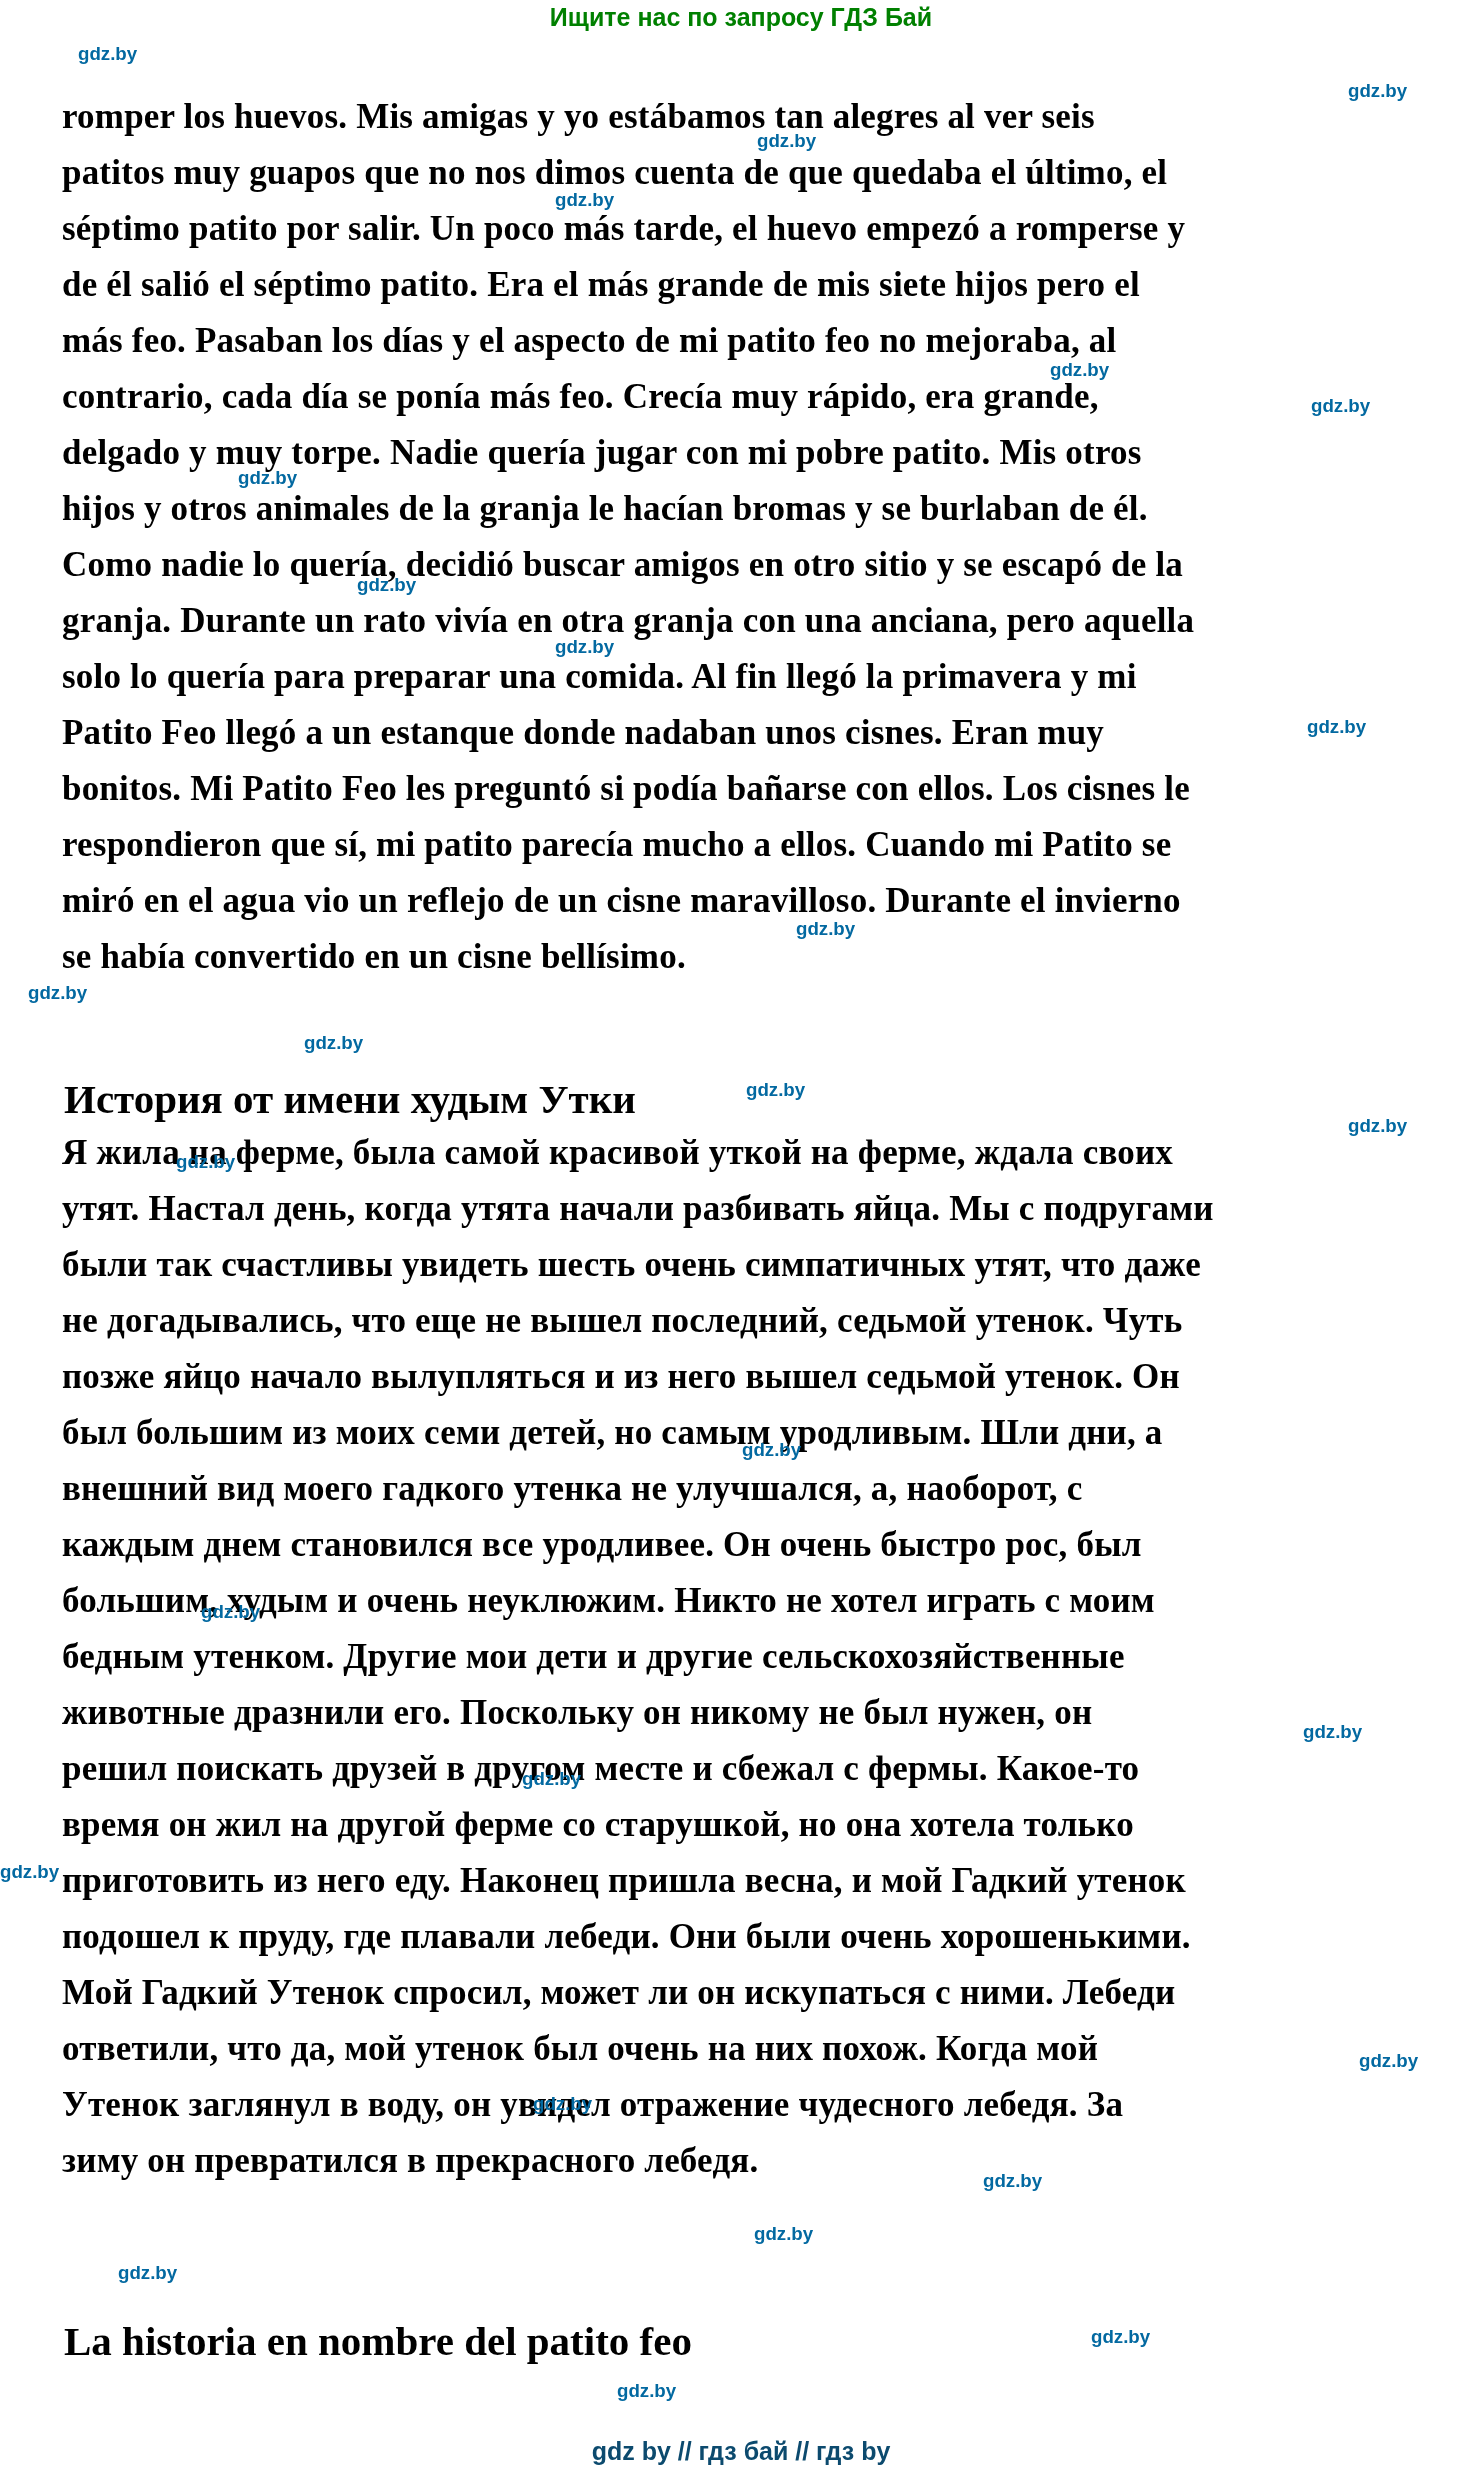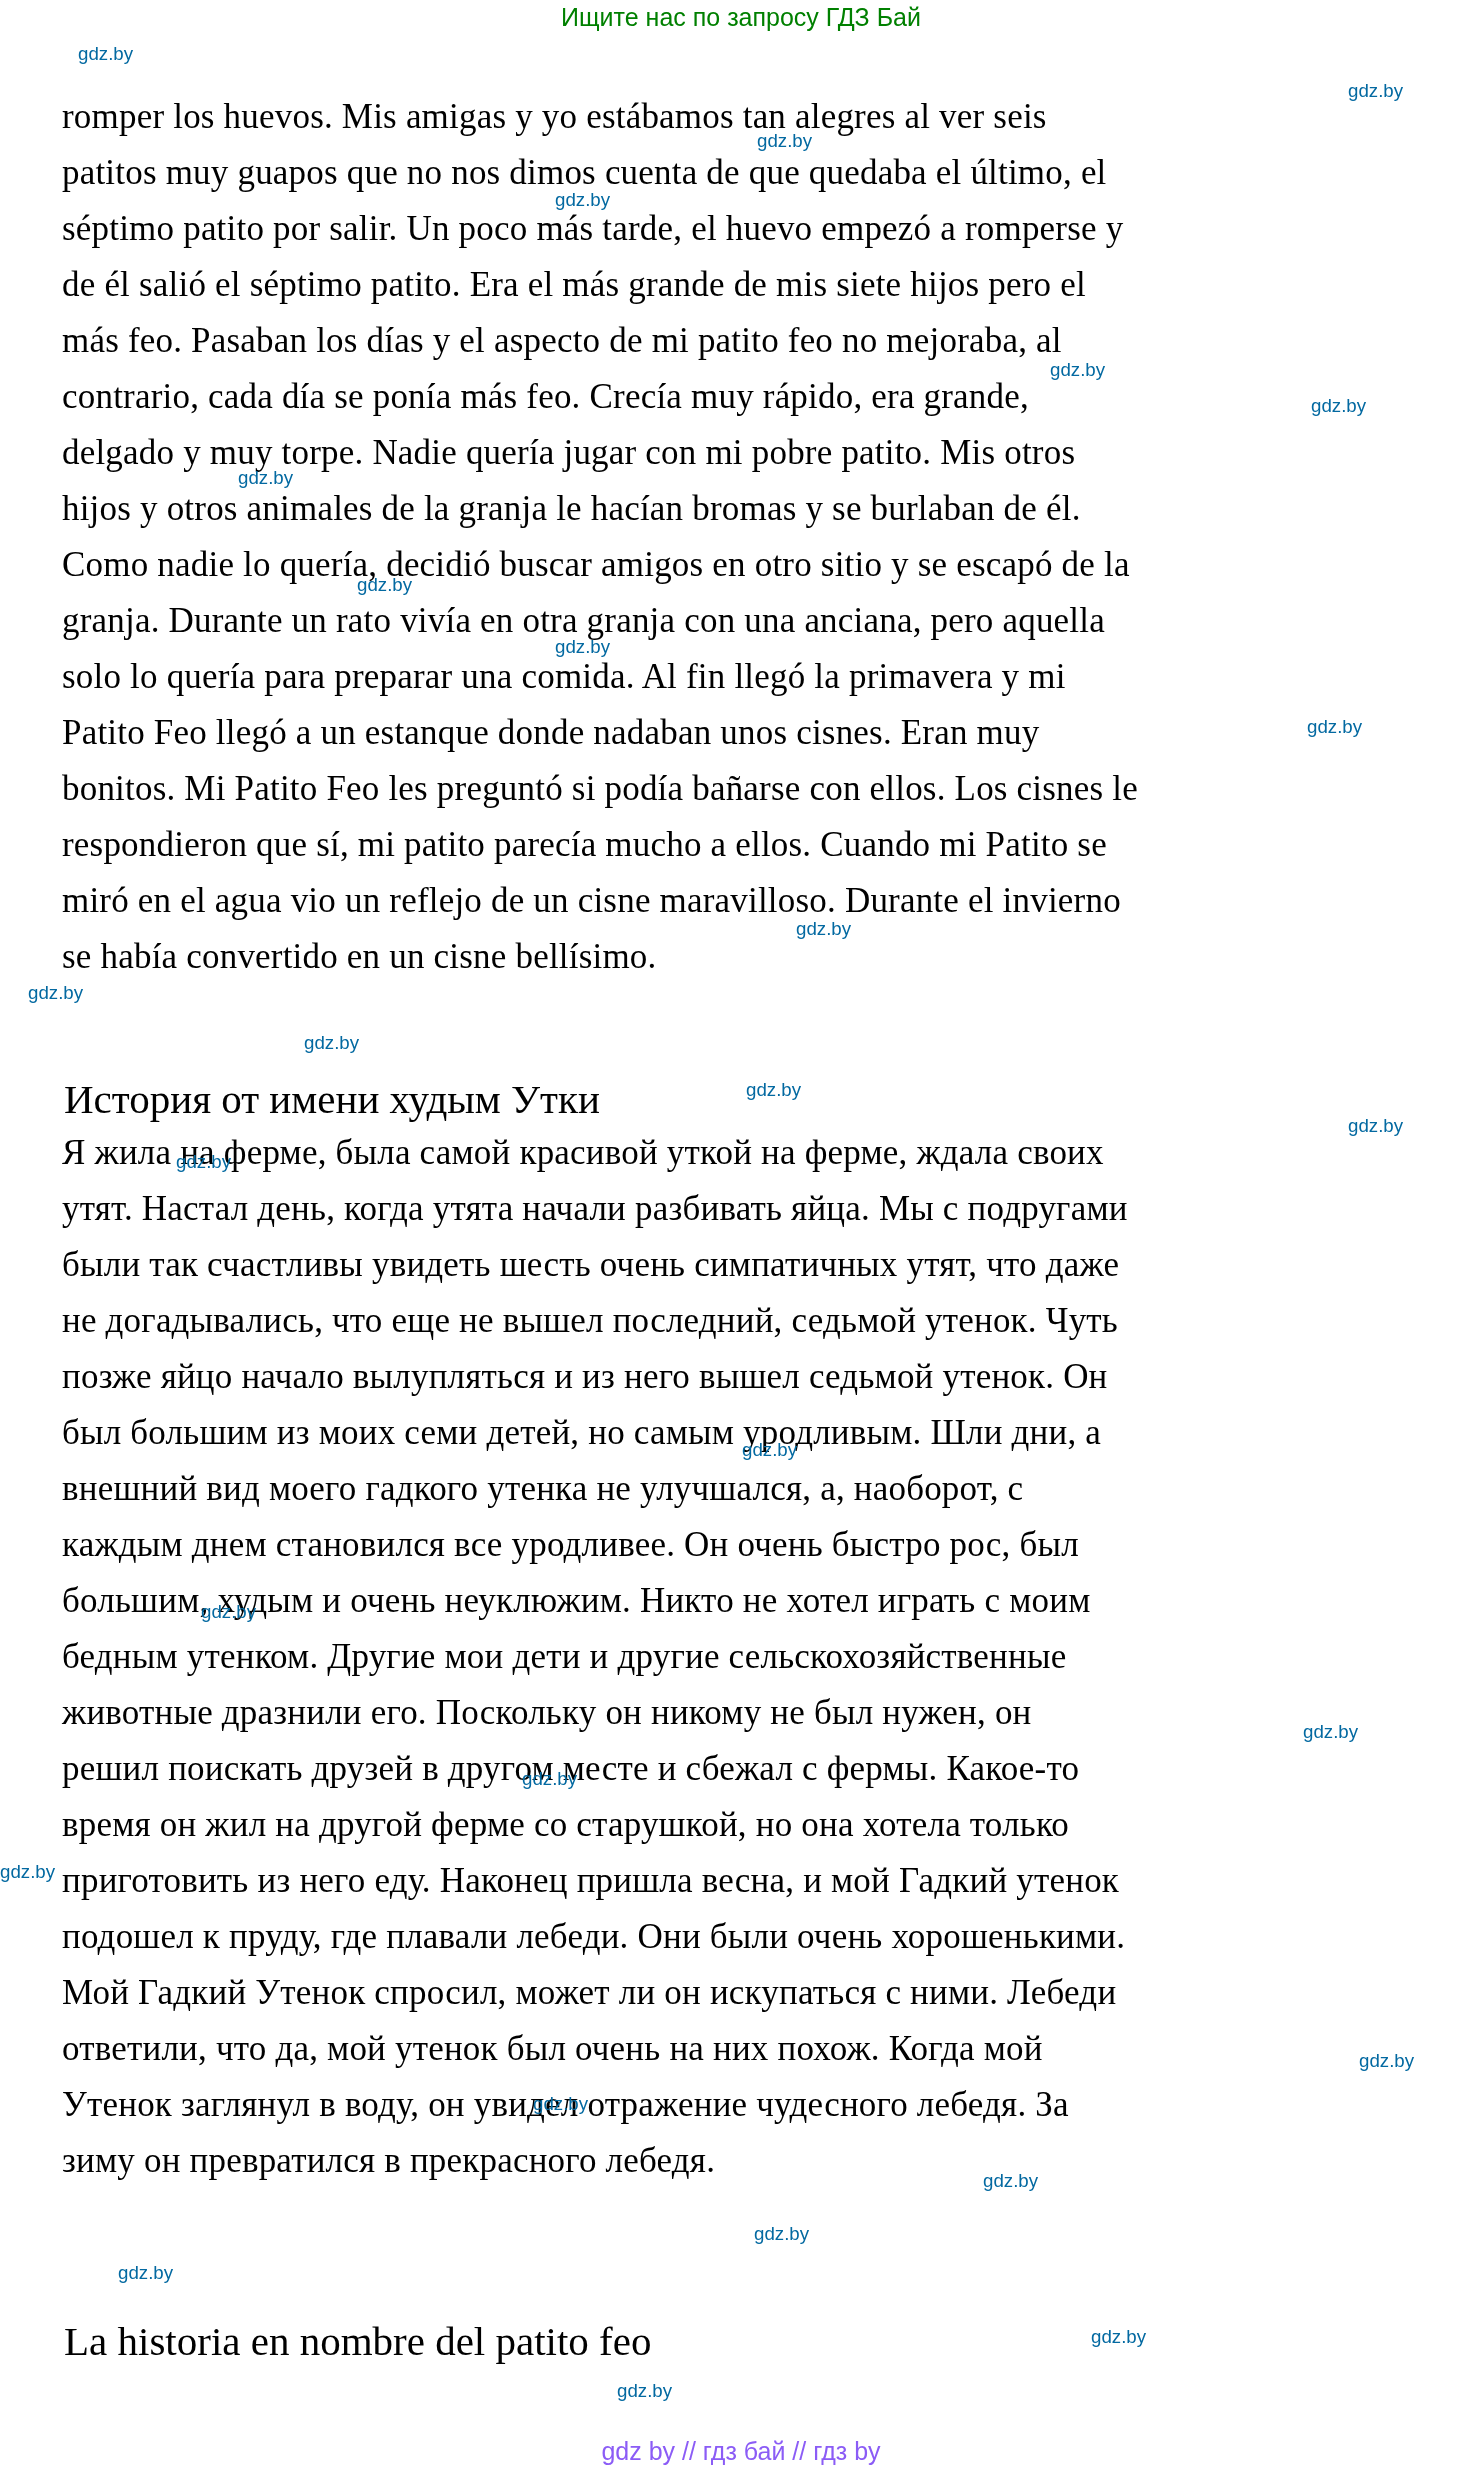--- a/index.html
+++ b/index.html
@@ -9,20 +9,21 @@
     height: 2487px;
     background: #ffffff;
     position: relative;
     font-family: "Liberation Serif", serif;
     color: #000000;
     overflow: hidden;
   }
   .page {
     position: absolute;
     inset: 0;
+    font-weight: bold;
   }
   .promo-header {
     position: absolute;
     top: 3.1px;
     left: 0;
     width: 100%;
     text-align: center;
     font-family: "Liberation Sans", sans-serif;
     font-size: 25px;
     color: #008000;
@@ -48,21 +49,21 @@
   #russian-heading { top: 1074px; }
   #spanish-heading { top: 2316px; }
   .footer {
     position: absolute;
     top: 2437px;
     left: 0;
     width: 100%;
     text-align: center;
     font-family: "Liberation Sans", sans-serif;
     font-size: 25px;
-    color: #8b5cf6;
+    color: #0c4a6e;
   }
   .watermark {
     position: absolute;
     font-family: "Liberation Sans", sans-serif;
     font-size: 18.7px;
     line-height: 20px;
     color: #0369a1;
     white-space: nowrap;
   }
 </style>

